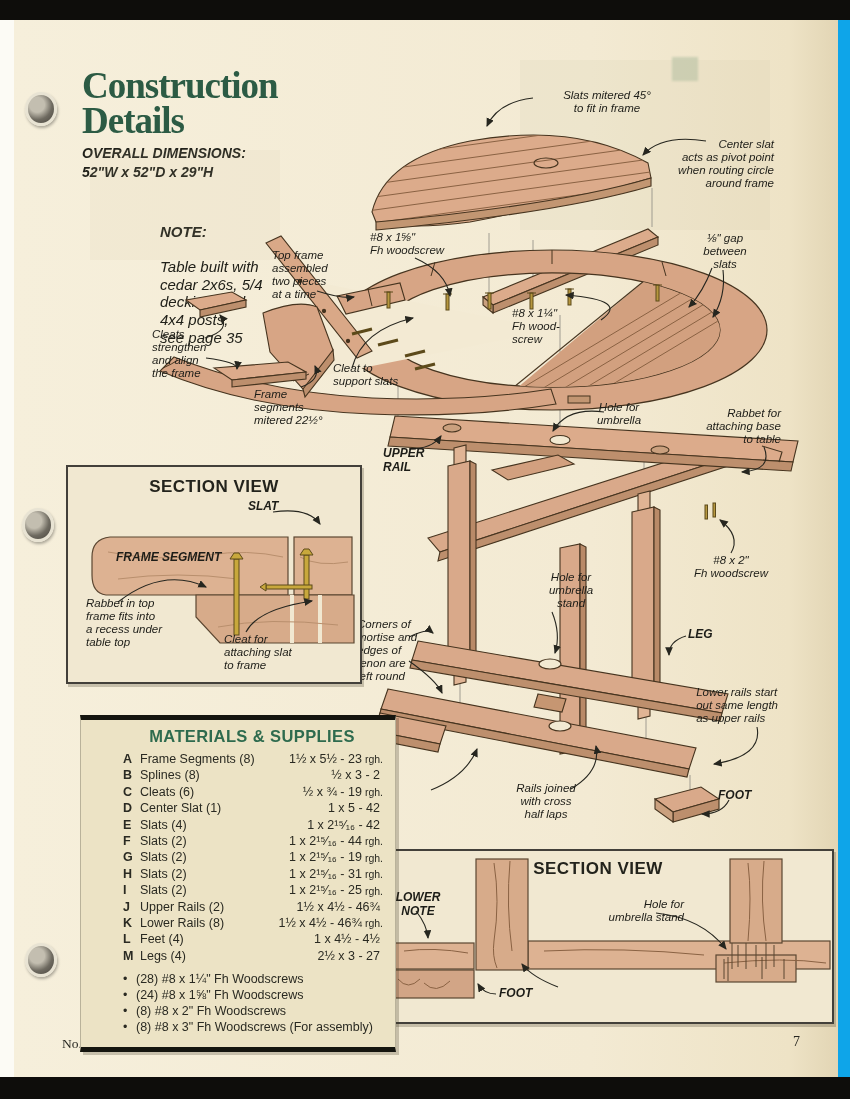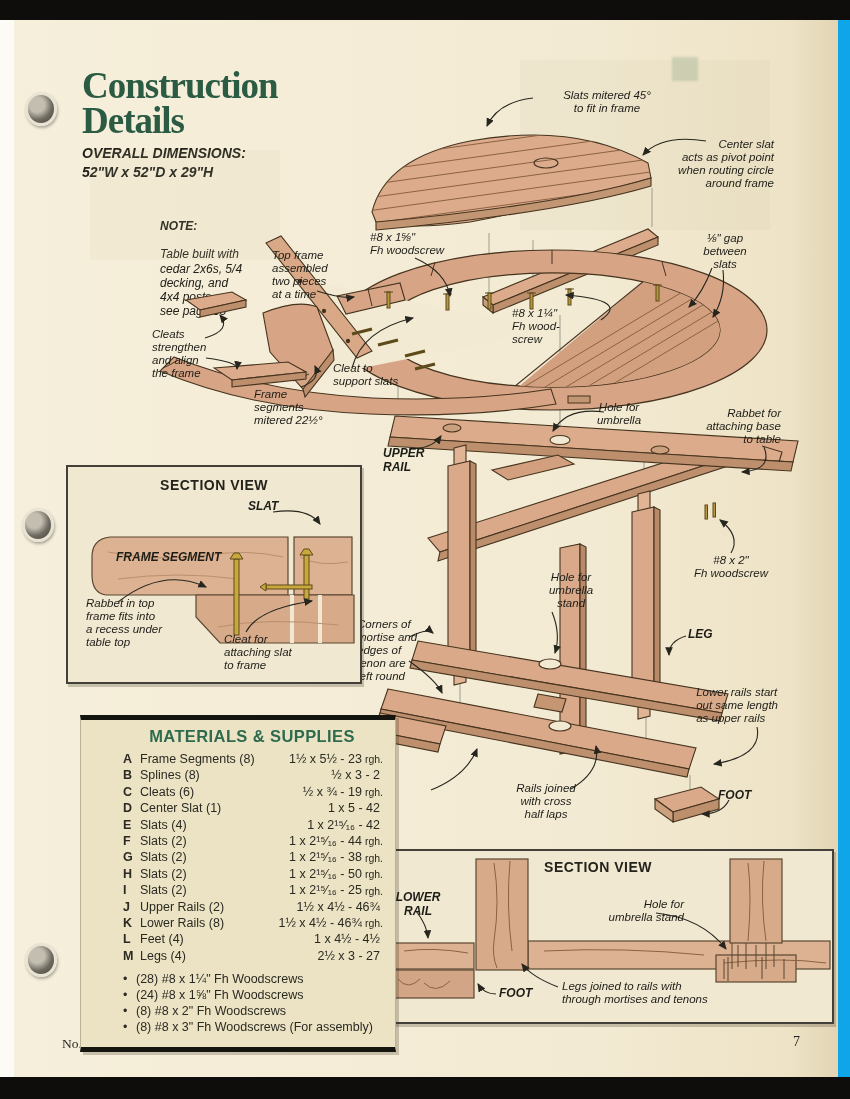--- a/index.html
+++ b/index.html
@@ -10,29 +10,29 @@
   .lstrip{position:absolute;left:0;top:20px;width:14px;height:1057px;background:#fcfbf5;}
   .hole{position:absolute;width:26px;height:28px;border-radius:50%;
         background:radial-gradient(circle at 35% 35%,#c3beb0 0 30%,#6e6a60 60%,#45413a 100%);
         border:3px solid #e8e3d3;box-shadow:1px 2px 3px rgba(0,0,0,.3);}
   .showthrough{position:absolute;background:rgba(110,150,120,.28);filter:blur(1px);}
   
   .title{position:absolute;left:68px;top:48px;font-family:"Liberation Serif","DejaVu Serif",serif;
          font-weight:bold;color:#2c5b44;font-size:37px;line-height:.95;letter-spacing:-1px;}
   .dims{position:absolute;left:68px;top:124px;font-size:14px;font-weight:bold;font-style:italic;
         color:#21211a;line-height:1.35;white-space:pre-line;}
-  .note{position:absolute;left:146px;top:185px;font-size:12px;font-style:italic;color:#21211a;
+  .note{position:absolute;left:146px;top:185px;font-size:15px;font-style:italic;color:#21211a;
         line-height:1.18;white-space:pre-line;}
   .note b{font-style:italic;}
   .co{position:absolute;font-size:11.5px;font-style:italic;color:#1d1d18;line-height:1.13;
       white-space:pre-line;}
   .co-b{font-weight:bold;font-size:12px;}
   
   .svbox{position:absolute;background:#f1e8d1;border:2px solid #43403a;box-shadow:2px 3px 0 rgba(60,50,30,.25);}
-  .svtitle{position:absolute;width:100%;text-align:center;font-weight:bold;font-size:14px;
+  .svtitle{position:absolute;width:100%;text-align:center;font-weight:bold;font-size:17px;
            letter-spacing:.5px;color:#23231c;}
   .matbox{position:absolute;left:66px;top:695px;width:286px;height:327px;background:#ece3c5;
           border-left:1px solid #b9b29a;border-right:1px solid #b9b29a;
           border-top:5px solid #15150f;border-bottom:5px solid #15150f;
           box-shadow:3px 3px 0 rgba(60,50,30,.25);z-index:5;padding-left:28px;}
   .mathead{margin-top:7px;text-align:center;font-weight:bold;font-size:16.5px;letter-spacing:.4px;
            color:#2e6b4e;}
   .matrows{padding:5px 12px 0 14px;}
   .mrow{display:flex;font-size:12.5px;line-height:16.4px;color:#2a2a22;}
   .mrow .l{width:17px;font-weight:bold;flex:none;}
@@ -392,27 +392,27 @@
           </div>
         <div class="mrow">
             <span class="l">F</span>
             <span class="n">Slats (2)</span>
             <span class="d">1 x 2¹⁵⁄₁₆ - 44</span>
             <span class="s">rgh.</span>
           </div>
         <div class="mrow">
             <span class="l">G</span>
             <span class="n">Slats (2)</span>
-            <span class="d">1 x 2¹⁵⁄₁₆ - 38</span>
+            <span class="d">1 x 2¹⁵⁄₁₆ - 19</span>
             <span class="s">rgh.</span>
           </div>
         <div class="mrow">
             <span class="l">H</span>
             <span class="n">Slats (2)</span>
-            <span class="d">1 x 2¹⁵⁄₁₆ - 50</span>
+            <span class="d">1 x 2¹⁵⁄₁₆ - 31</span>
             <span class="s">rgh.</span>
           </div>
         <div class="mrow">
             <span class="l">I</span>
             <span class="n">Slats (2)</span>
             <span class="d">1 x 2¹⁵⁄₁₆ - 25</span>
             <span class="s">rgh.</span>
           </div>
         <div class="mrow">
             <span class="l">J</span>
@@ -498,26 +498,24 @@
         </g>
         <g fill="none" stroke="#26261f" stroke-width="1.1" marker-end="url(#ah3)">
           <path d="M52,60 Q63,74 64,87"></path>
           <path d="M292,62 Q338,67 362,98"></path>
           <path d="M132,143 Q120,143 114,133"></path>
           <path d="M194,136 Q168,126 158,113"></path>
         </g>
       </svg>
       <div class="svtitle" style="top:8px">SECTION VIEW</div>
       <div class="co co-b" style="left:28px;top:40px;width:52px;text-align:center">LOWER
-RAIL</div>
+NOTE</div>
       <div class="co" style="left:210px;top:47px;width:110px;text-align:right">Hole for
 umbrella stand</div>
       <div class="co co-b" style="left:135px;top:136px">FOOT</div>
-      <div class="co" style="left:198px;top:129px">Legs joined to rails with
-through mortises and tenons</div>
     </div>
 
     <div class="footer" style="left:48px;top:1016px">No. 142</div>
     <div class="footer" style="right:38px;top:1014px;font-size:14px">7</div>
 
     <div class="showthrough" style="left:658px;top:37px;width:26px;height:24px"></div>
   </div>
 
   <div class="lstrip"></div>
   <div class="hole" style="left:25px;top:92px"></div>

